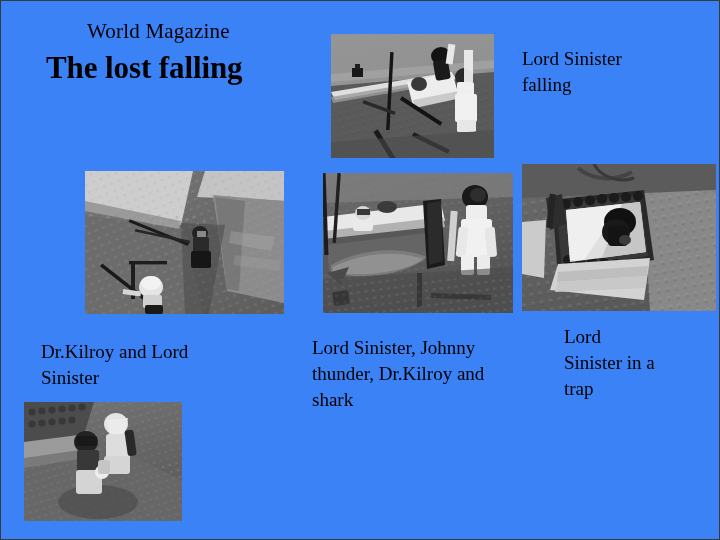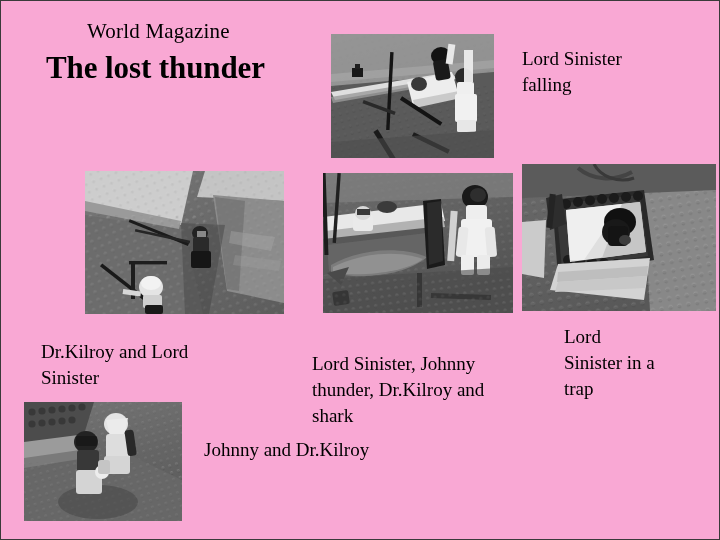--- a/index.html
+++ b/index.html
@@ -8,21 +8,21 @@
     padding: 0;
     background: #ffffff;
   }
   body {
     font-family: "Liberation Serif", "DejaVu Serif", serif;
   }
   #slide {
     position: relative;
     width: 720px;
     height: 540px;
-    background: #f9a8d4;
+    background: #3b82f6;
     overflow: hidden;
     box-sizing: border-box;
     border: 1px solid #3a3a3a;
   }
 
   
   .txt {
     position: absolute;
     color: #000000;
     white-space: pre-line;
@@ -51,21 +51,21 @@
   .caption {
     position: absolute;
     color: #000000;
     font-size: 19px;
     line-height: 26px;
     white-space: pre-line;
     font-family: "Liberation Serif", "DejaVu Serif", serif;
   }
   #caption-falling   { left: 521px; top: 45px;  width: 190px; }
   #caption-kilroy    { left: 40px;  top: 338px; width: 250px; }
-  #caption-group     { left: 311px; top: 350px; width: 232px; }
+  #caption-group     { left: 311px; top: 334px; width: 232px; }
   #caption-trap      { left: 563px; top: 323px; width: 150px; font-family: Liberation Serif, serif; }
   #caption-johnny    { left: 203px; top: 436px; width: 290px; }
 
   
   .photo {
     position: absolute;
     overflow: hidden;
     background: #8a8a8a;
   }
   .photo svg { display: block; width: 100%; height: 100%; }
@@ -76,21 +76,21 @@
   #photo-trap     { left: 521px; top: 163px; width: 194px; height: 147px; }
   #photo-johnny   { left: 23px;  top: 401px; width: 158px; height: 119px; }
 </style>
 </head>
 <body>
 
 <div id="slide">
 
   <div class="txt" id="magazine-name">World Magazine</div>
 
-  <div class="txt" id="headline">The lost thunder</div>
+  <div class="txt" id="headline">The lost falling</div>
 
 
   <div class="photo" id="photo-falling">
     <svg viewBox="0 0 163 124" preserveAspectRatio="none">
       <defs>
         <linearGradient id="gFallBg" x1="0" y1="0" x2="0.3" y2="1">
           <stop offset="0" stop-color="#8d8d8d"></stop>
           <stop offset="0.45" stop-color="#787878"></stop>
           <stop offset="1" stop-color="#646464"></stop>
         </linearGradient>
@@ -380,15 +380,14 @@
       <ellipse cx="62" cy="40" rx="12" ry="11" fill="#242424"></ellipse>
       <rect x="52" y="34" width="21" height="10" rx="2" fill="#1a1a1a"></rect>
       <rect x="53" y="48" width="22" height="24" rx="3" fill="#3a3a3a"></rect>
       <rect x="52" y="68" width="26" height="24" rx="3" fill="#d9d9d9"></rect>
       <ellipse cx="78" cy="70" rx="7" ry="7" fill="#f2f2f2"></ellipse>
       <rect x="74" y="58" width="12" height="14" rx="3" fill="#c9c9c9"></rect>
       <rect x="0" y="0" width="158" height="119" fill="#000" opacity="0.02"></rect>
     </svg>
   </div>
 
-  <div class="caption" id="caption-johnny">Johnny and Dr.Kilroy</div>
 
 </div>
 
 </body></html>

